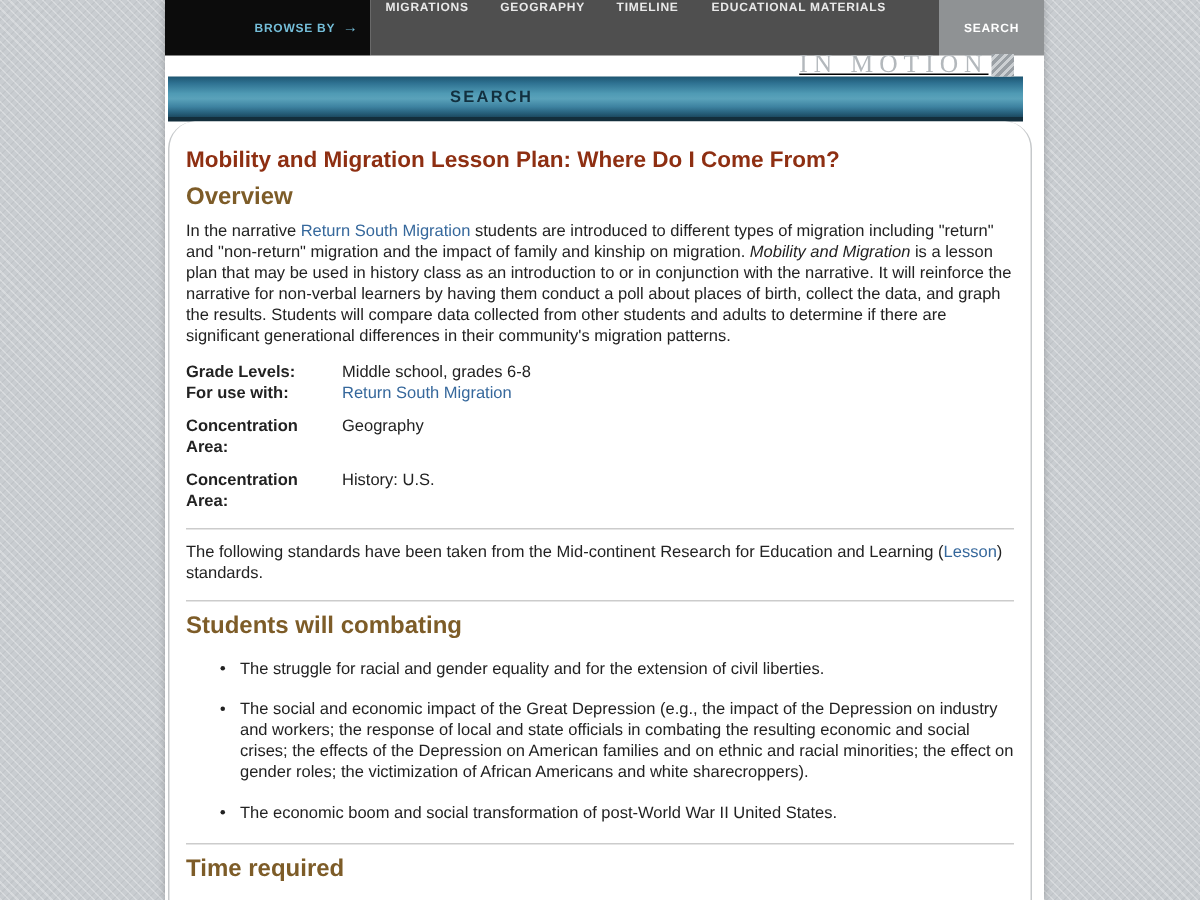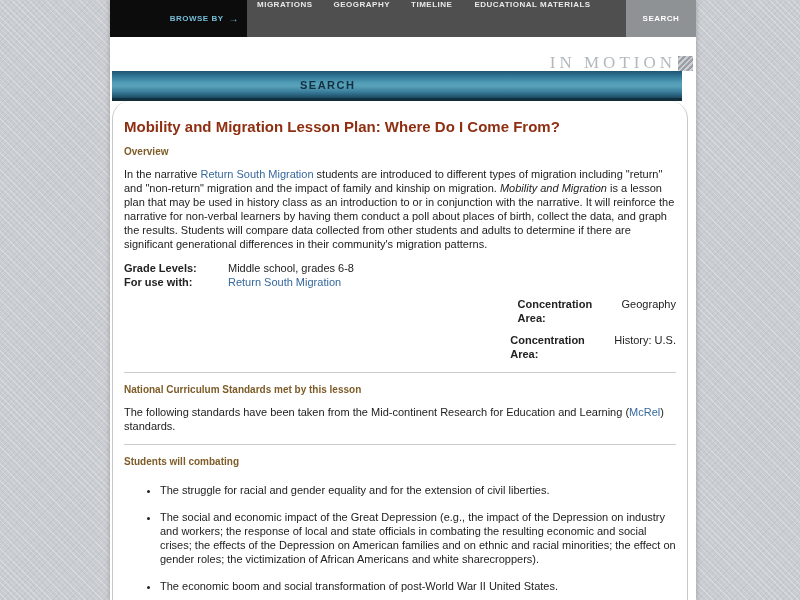--- a/index.html
+++ b/index.html
@@ -38,23 +38,24 @@
     padding:0 10px; white-space:nowrap; cursor:pointer;
   }
   .nav-sep { width:1px; background:#8a8a8a; margin:3px 0; }
   .nav-search {
     background:#8f9294; color:#ffffff;
     width:70px; display:flex; align-items:center; justify-content:center;
     cursor:pointer;
   }
   
   .logoband {
-    height:34px; background:#ffffff;
+    height:14px; background:#ffffff;
     display:flex; align-items:flex-end; justify-content:flex-end;
-    padding-right:3px;
+    padding-right:20px;
+    text-decoration:underline;
   }
   .logo-text {
     font-family:"Liberation Serif", serif;
     font-size:17px; line-height:16px; color:#b3b8bc; letter-spacing:4px;
     white-space:nowrap;
   }
   .logo-mark {
     width:15px; height:15px; margin-left:2px;
     background:repeating-linear-gradient(135deg, #9aa0a5 0 2px, #ccd0d3 2px 4px);
   }
@@ -73,27 +74,27 @@
   }
   
   .content {
     margin:0 8px 0 2px;
     border-left:1px solid #c6c9cb; border-right:1px solid #c6c9cb;
     background:#fff; height:544px; overflow:hidden;
     padding:17px 11px 0 11px;
     font-size:11px; color:#222; line-height:14px;border-radius:18px;
   }
   .page-title { color:#8e2f12; font-size:15px; font-weight:bold; line-height:17px; }
-  .section-heading { color:#7d5c28; font-size:10px; font-weight:bold; margin-top:10px; }
+  .section-heading { color:#7d5c28; font-size:16px; font-weight:bold; margin-top:10px; }
   .para { margin-top:8px; }
   .link { color:#36689c; font-weight:normal; text-decoration:none; cursor:pointer; }
   .italic { font-style:italic; }
   .meta { margin-top:10px; }
   .meta-row { display:flex; }
-  .meta-row.spaced { margin-top:8px;justify-content:flex-end; }
+  .meta-row.spaced { margin-top:8px; }
   .meta-label { font-weight:bold; width:104px; flex:none; }
   hr.divider { border:none; border-top:1px solid #ccc; margin:11px 0 0 0; }
   ul.students { margin:14px 0 0 36px; }
   ul.students li { margin-bottom:13px; }
 </style>
 </head>
 <body>
 
 <div class="page">
 
@@ -148,23 +149,22 @@
         <span>Geography</span>
       </div>
       <div class="meta-row spaced">
         <span class="meta-label">Concentration Area:</span>
         <span>History: U.S.</span>
       </div>
     </div>
 
     <hr class="divider">
 
-    <div class="section-heading">National Curriculum Standards met by this lesson</div>
     <div class="para">
-      <span>The following standards have been taken from the Mid-continent Research for Education and Learning (</span><span class="link">McRel</span><span>) standards.</span>
+      <span>The following standards have been taken from the Mid-continent Research for Education and Learning (</span><span class="link">Lesson</span><span>) standards.</span>
     </div>
 
     <hr class="divider">
 
     <div class="section-heading">Students will combating</div>
     <ul class="students">
       <li>The struggle for racial and gender equality and for the extension of civil liberties.</li>
       <li>The social and economic impact of the Great Depression (e.g., the impact of the Depression on industry and workers; the response of local and state officials in combating the resulting economic and social crises; the effects of the Depression on American families and on ethnic and racial minorities; the effect on gender roles; the victimization of African Americans and white sharecroppers).</li>
       <li>The economic boom and social transformation of post-World War II United States.</li>
     </ul>

